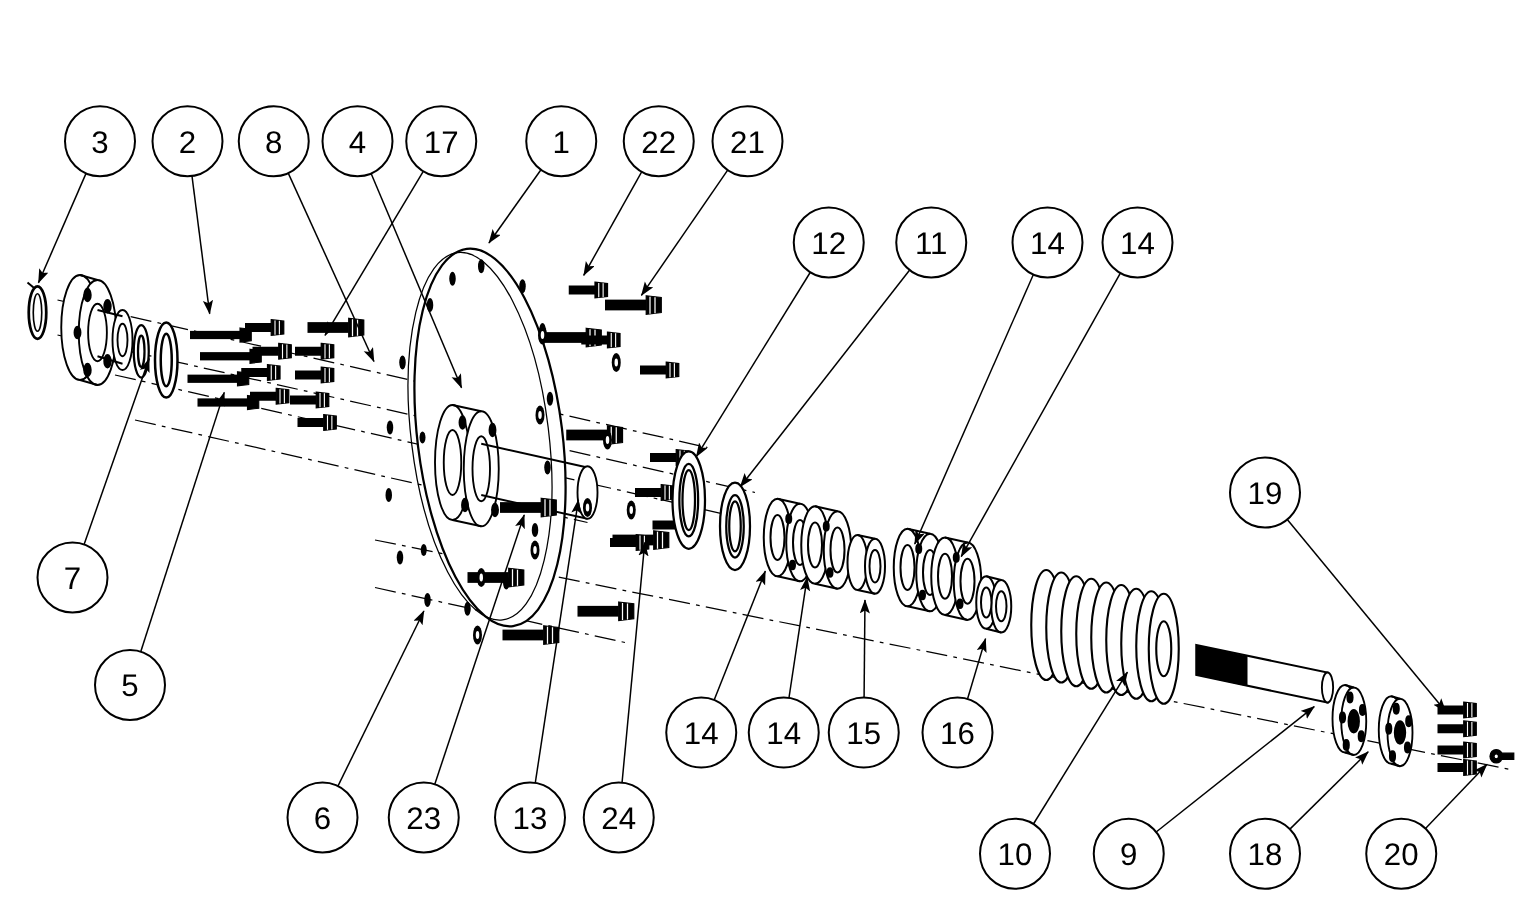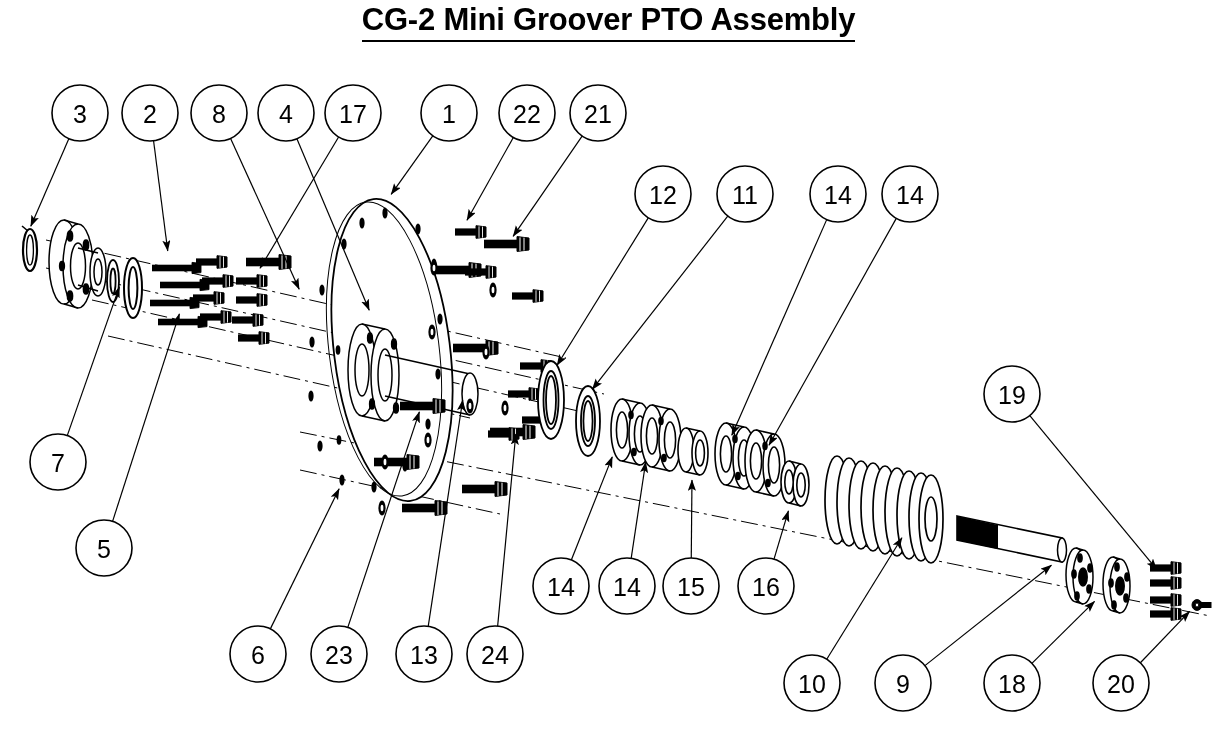--- a/index.html
+++ b/index.html
@@ -18,23 +18,20 @@
     font-family:"Liberation Sans", sans-serif;
     font-size:25px;text-anchor:middle;dominant-baseline:central;
     fill:#000;
   }
 </style>
 </head>
 <body>
 
 <div id="sheet">
 
-  <div id="title">
-    <span>CG-2 Mini Groover PTO Assembly</span>
-  </div>
 
   <svg class="layer" viewBox="0 0 1217 739">
     <defs>
       <marker id="arw" markerWidth="9" markerHeight="9" refX="8" refY="3.2" orient="auto" markerUnits="strokeWidth">
         <path d="M0,0 L8.5,3.2 L0,6.4 L1.6,3.2 Z" fill="#000"></path>
       </marker>
 
       <g id="bolt-lg">
         <rect x="0" y="-4.3" width="33" height="8.6" fill="#000"></rect>
         <path d="M33,-7.4 L45,-6.0 L45,6.0 L33,7.4 Z" fill="#000" stroke="#000" stroke-width="1"></path>

